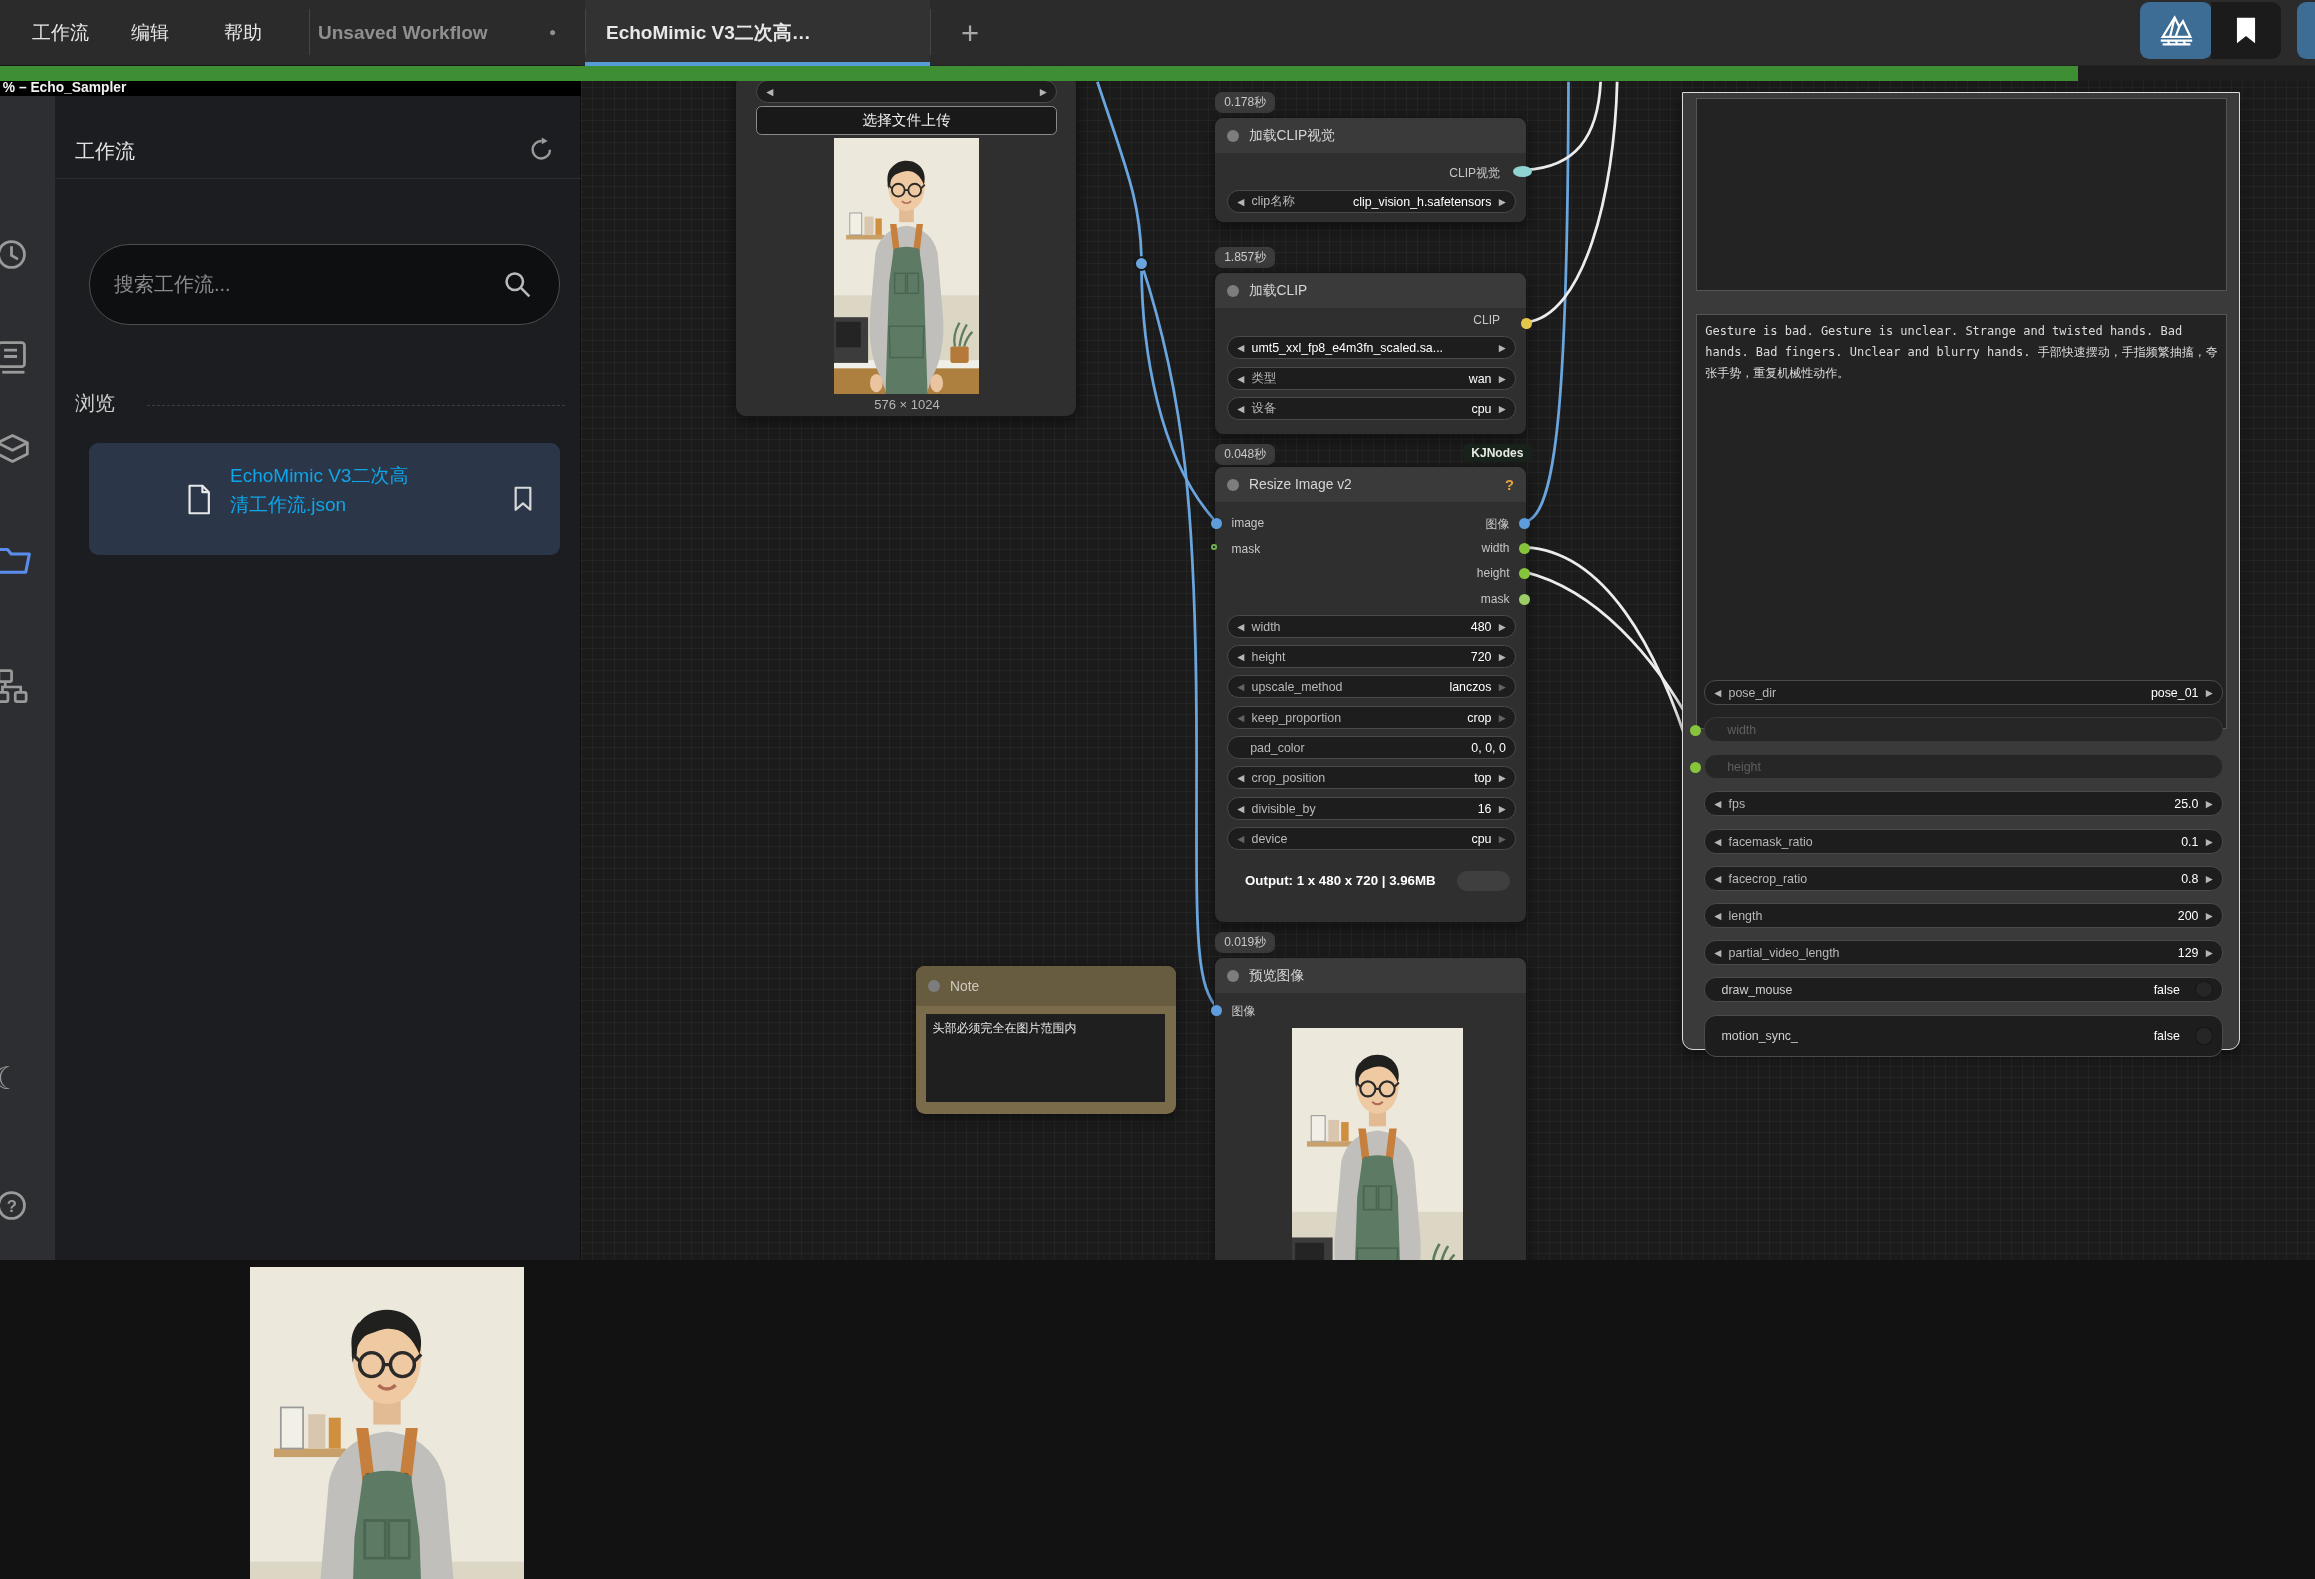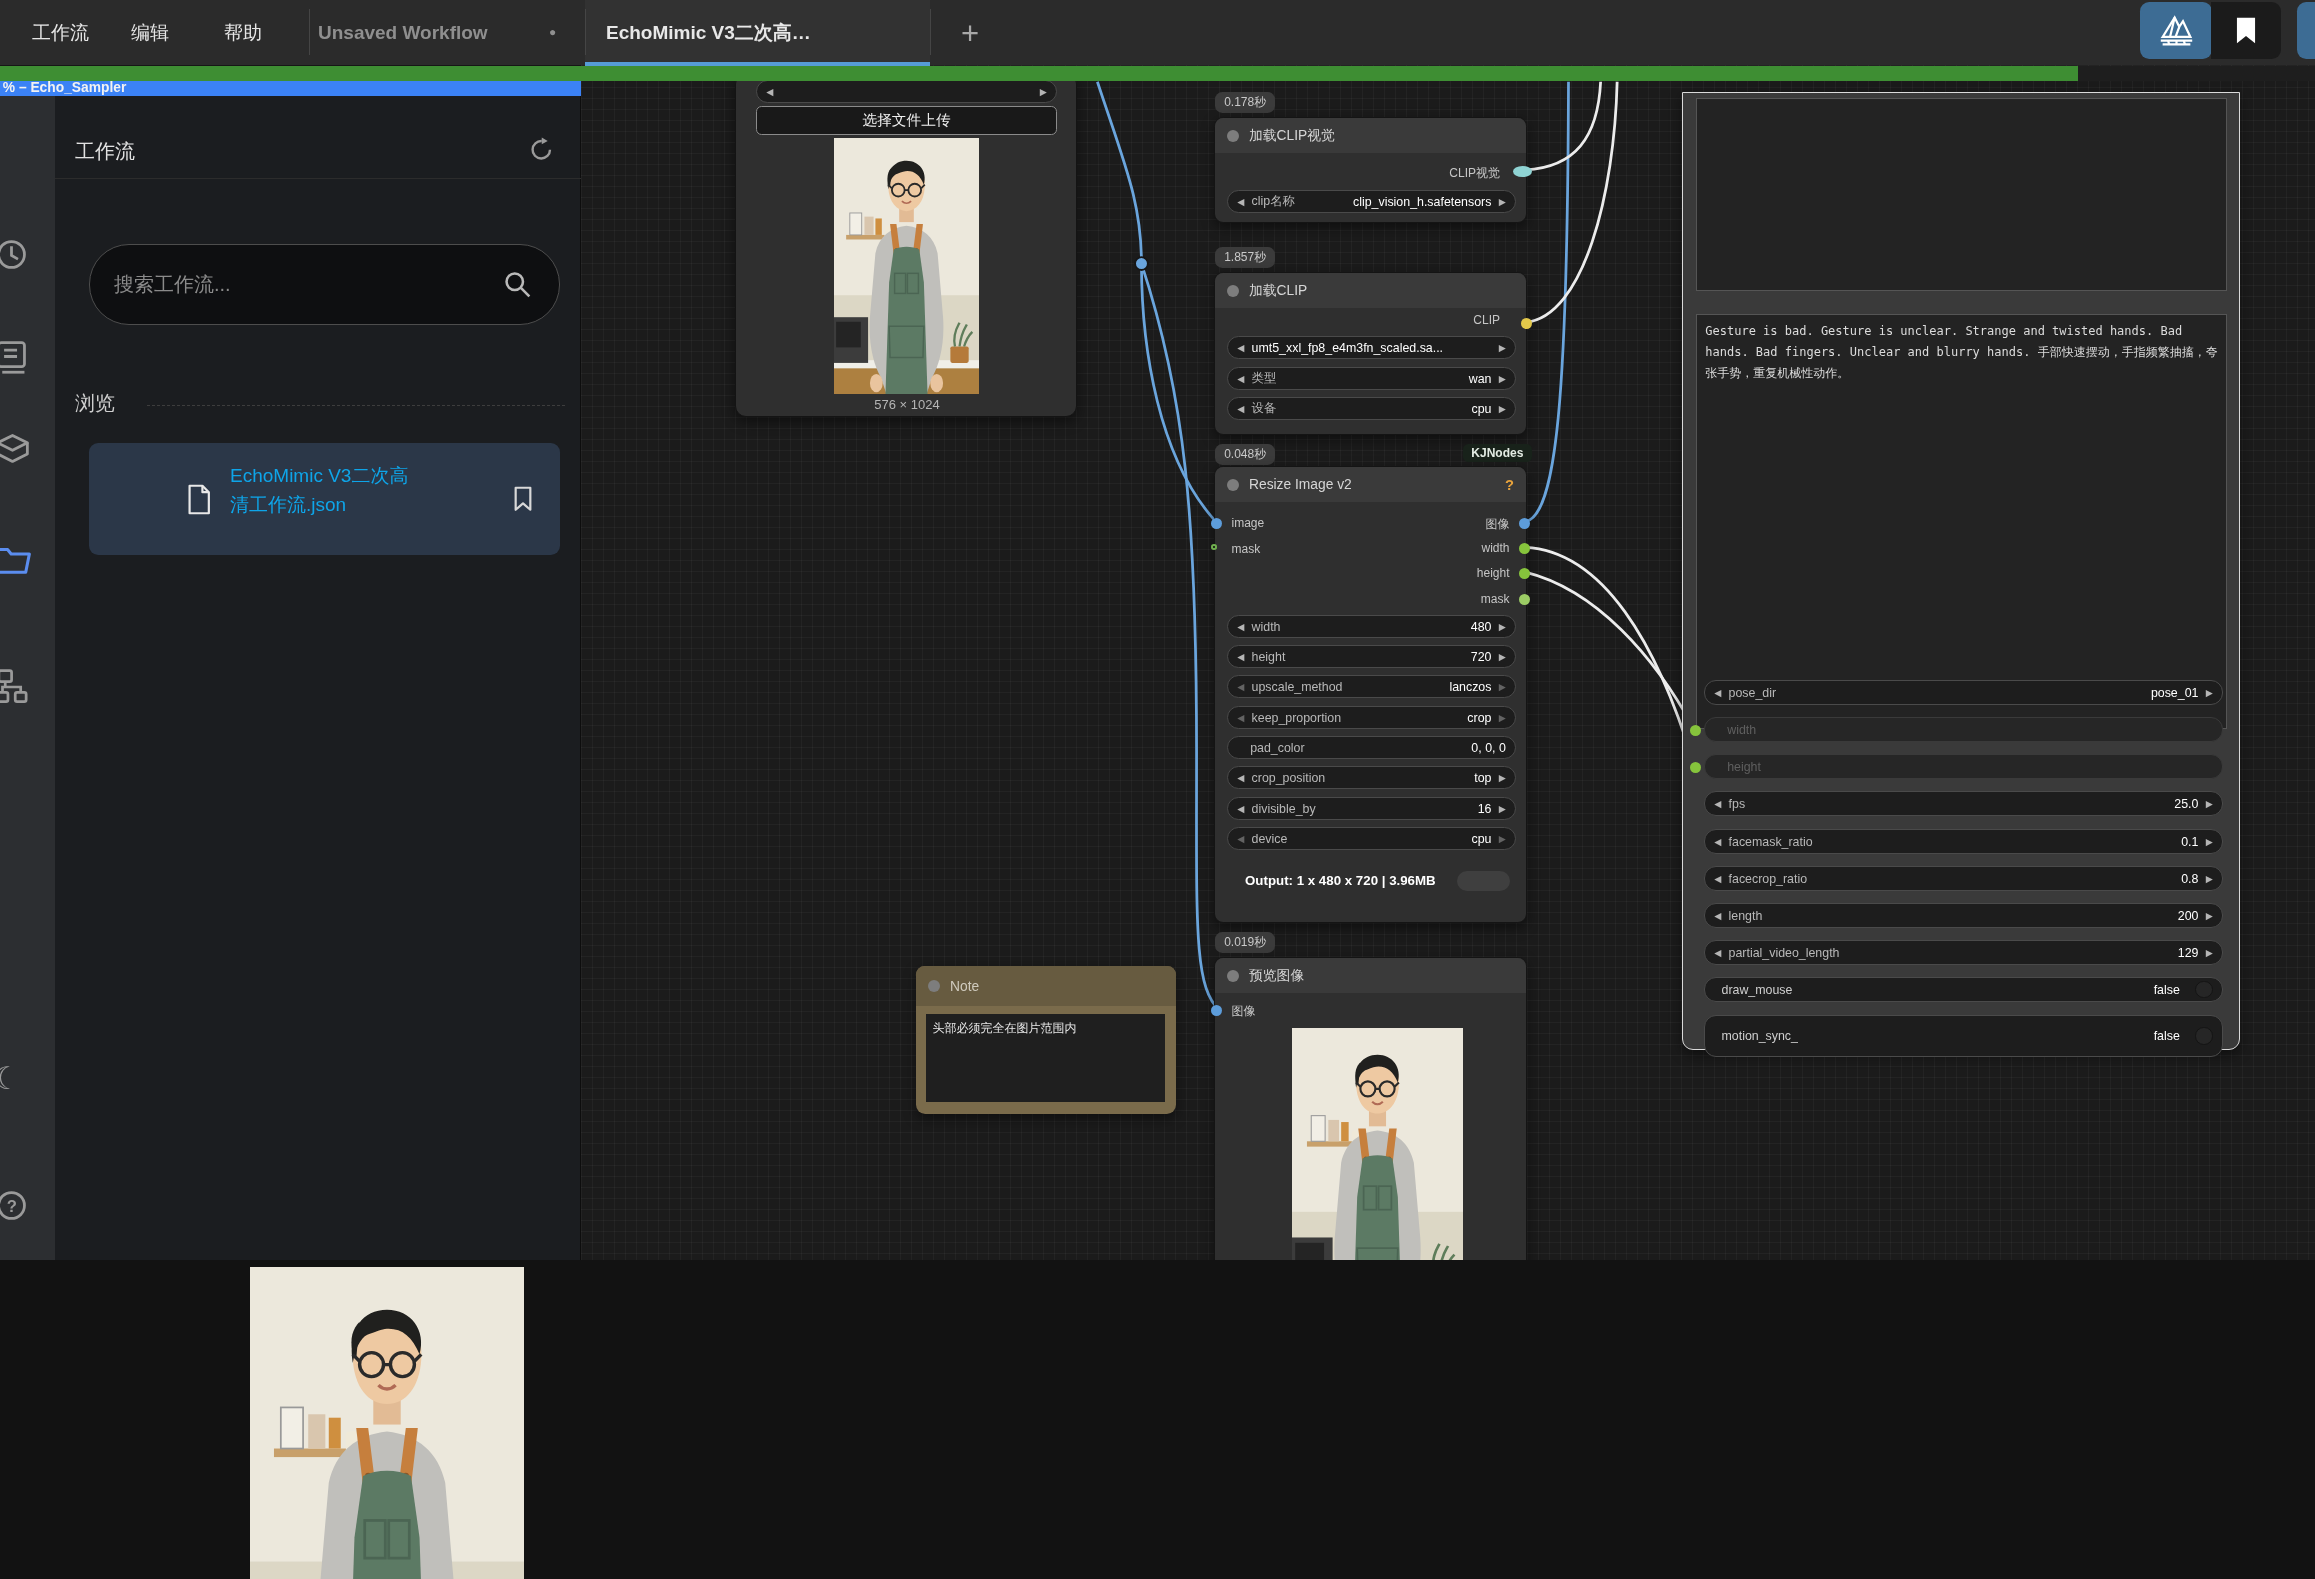--- a/index.html
+++ b/index.html
@@ -14,21 +14,21 @@
   .tab-sep { position:absolute; top:9.2px; width:0.9px; height:46px; background:#454545; }
   .tab-label { position:absolute; font-size:19px; line-height:65px;font-weight:bold; }
   .tab-active-bg { position:absolute; left:585px; top:0; width:345px; height:65px; background:#323232; }
   .tab-underline { position:absolute; left:585px; top:62px; width:345px; height:3.7px; }
   .plus { position:absolute; left:961px; top:15.6px; font-size:31px; color:#a8a8a8; font-weight:300; }
   .tb-btn { position:absolute; top:1.8px; height:57px; border-radius:9.2px; display:flex; align-items:center; justify-content:center; }
 
   
   #progress-track { left:0; top:66px; width:2316px; height:14.7px; background:#1e1e1e; z-index:7; }
   #progress-fill { left:0; top:0; height:14.7px; width:2078px; }
-  #status-strip { left:0; top:81px; width:581px; height:14.7px; background:#3b82f6; z-index:6; }
+  #status-strip { left:0; top:81px; width:581px; height:14.7px; background:#000000; z-index:6; }
   #status-text { position:absolute; left:2.8px; top:-0.9px; color:#f2f2f2; font-size:13.8px; font-weight:bold; }
 
   
   #canvas-wrap { left:0; top:0; width:2316px; height:1260px; overflow:hidden; z-index:1; background:#161616; }
   #grid { position:absolute; left:581px; top:65px; width:1735px; height:1195px;
     background:
       linear-gradient(rgba(255,255,255,.035) 0.9px, transparent 0.9px) 0 0/11px 11px,
       linear-gradient(90deg, rgba(255,255,255,.035) 0.9px, transparent 0.9px) 0 0/11px 11px,
       #1b1b1b; }
   #wires { position:absolute; left:0; top:0; width:2316px; height:1260px; z-index:1; pointer-events:none; }

